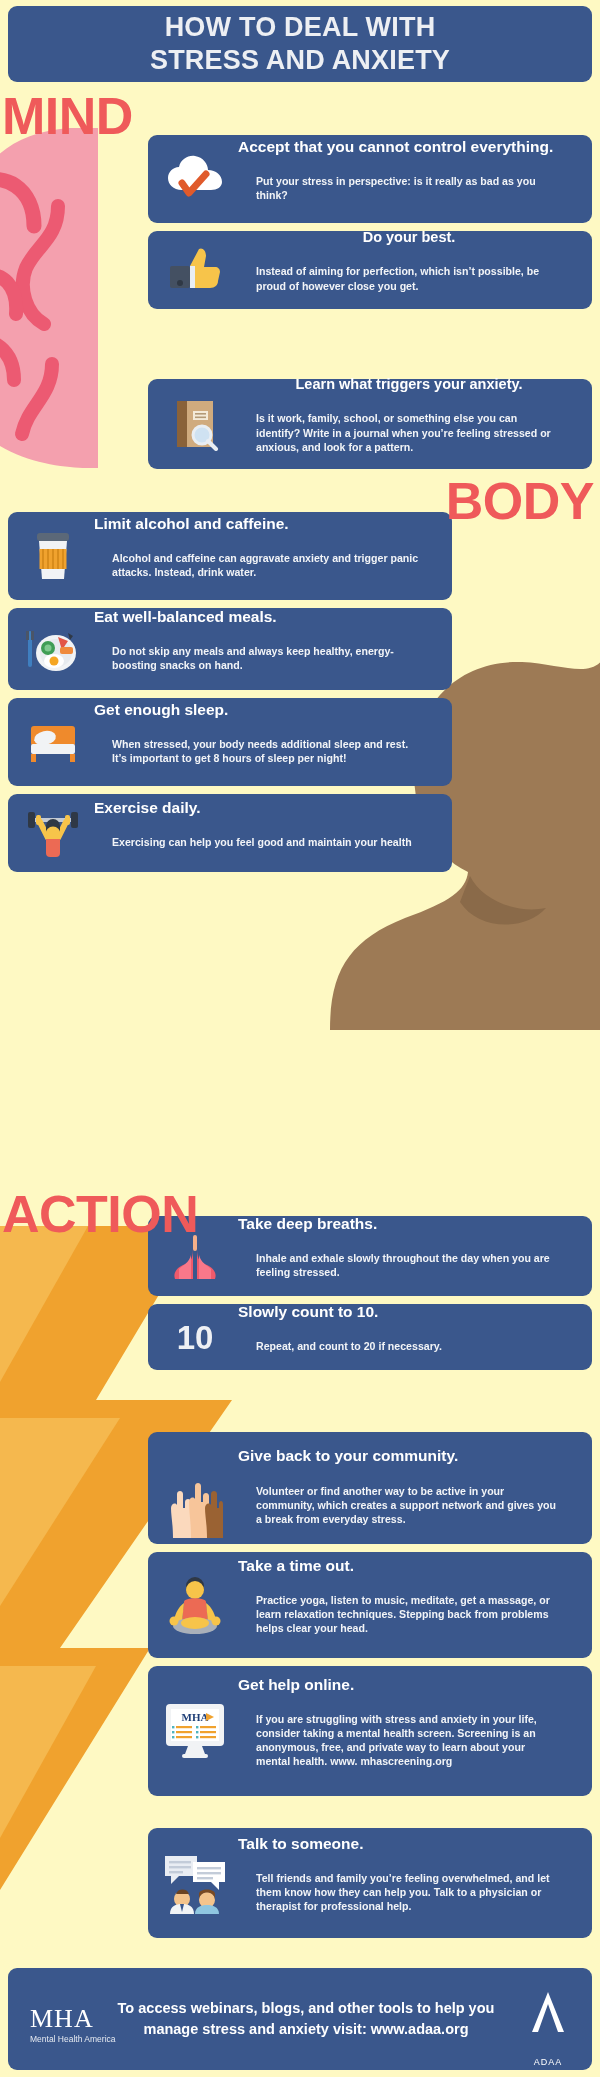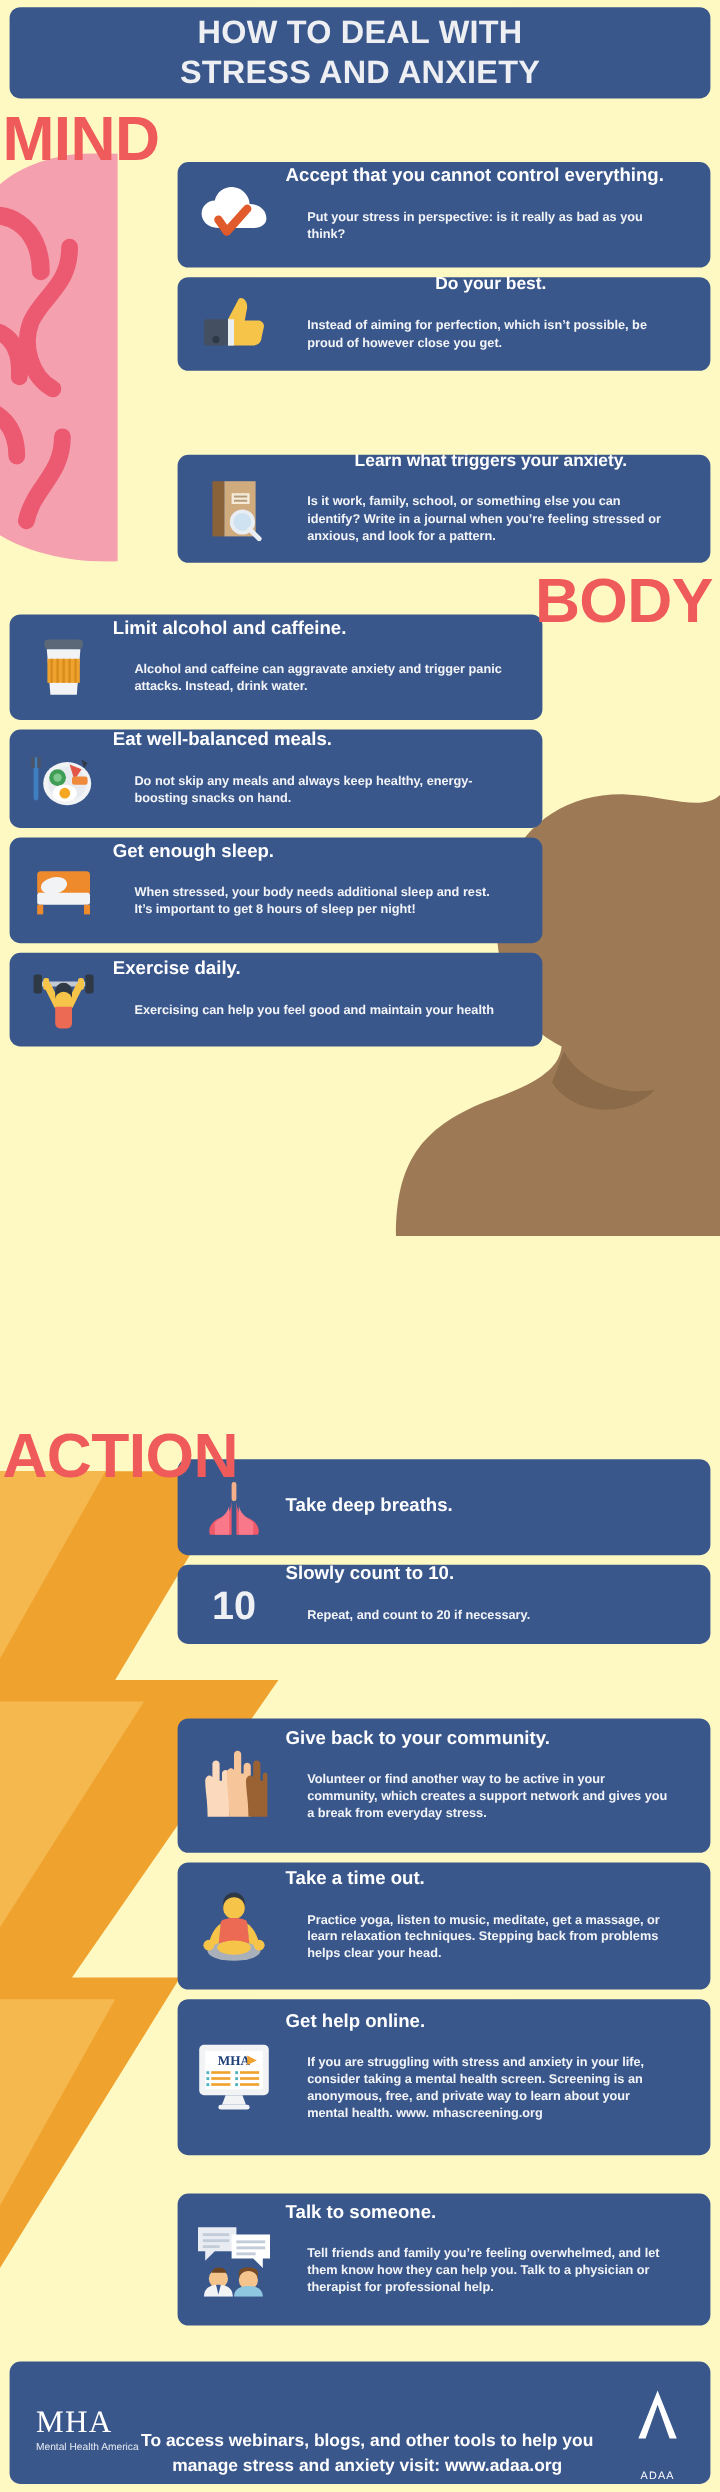--- a/index.html
+++ b/index.html
@@ -110,21 +110,20 @@
     position:absolute;
     left:12px; right:0; top:50%;
     transform:translateY(-50%);
     text-align:center;
     color:#ffffff;
     font-weight:bold;
     font-size:14.5px;
     line-height:1.42;
     padding:0 96px;
     box-sizing:border-box;
-    margin-top:26px;
   }
   .footer .mha{ position:absolute; left:22px; top:38px; }
   .footer .adaa{ position:absolute; right:24px; top:22px; text-align:center; }
   .footer .adaa .lbl{
     color:#ffffff; font-size:9px; letter-spacing:1px;
     font-family:Liberation Sans, sans-serif; margin-top:19px;text-align:center;
   }
   .mha .w{
     font-family:"Liberation Serif", serif;
     color:#ffffff; font-size:26px; letter-spacing:1px; line-height:1;
@@ -304,34 +303,35 @@
       <svg width="48" height="50" viewBox="0 0 48 50">
         <rect x="22" y="4" width="4" height="16" rx="2" fill="#f5b089"></rect>
         <path d="M22,18 C22,30 18,32 12,34 C5,37 2,43 4,48 L22,48 Z" fill="#ef5a6b"></path>
         <path d="M26,18 C26,30 30,32 36,34 C43,37 46,43 44,48 L26,48 Z" fill="#ef5a6b"></path>
         <path d="M20,24 C18,32 12,34 8,38 L8,48 L20,48 Z" fill="#f9788a"></path>
         <path d="M28,24 C30,32 36,34 40,38 L40,48 L28,48 Z" fill="#f9788a"></path>
       </svg>
     </div>
     <div class="txt">
       <p class="h">Take deep breaths.</p>
+      <p class="b">Inhale and exhale slowly throughout the day when you are feeling stressed.</p>
     </div>
   </div>
 
   <div class="card" style="left:148px; top:1304px; width:444px; height:66px; padding-left:4px;">
     <div class="ic" style="width:86px;">
       <span class="num10">10</span>
     </div>
     <div class="txt">
       <p class="h">Slowly count to 10.</p>
       <p class="b">Repeat, and count to 20 if necessary.</p>
     </div>
   </div>
 
-  <div class="card" style="left:148px; top:1432px; width:444px; height:112px; padding-left:4px;">
+  <div class="card" style="left:148px; top:1432px; width:444px; height:112px; padding-left:4px;align-items:flex-end;">
     <div class="ic" style="width:86px;">
       <svg width="56" height="64" viewBox="0 0 56 64">
         <path d="M4,28 C4,24 8,22 10,25 L10,14 C10,10 16,10 16,14 L16,28 L18,28 L18,22 C18,18 24,18 24,22 L24,58 L6,58 C6,44 4,36 4,28 Z" fill="#fbd9bd"></path>
         <path d="M22,22 C22,18 26,16 28,19 L28,6 C28,2 34,2 34,6 L34,22 L36,22 L36,16 C36,12 42,12 42,16 L42,58 L24,58 C24,42 22,32 22,22 Z" fill="#f7c59a"></path>
         <path d="M38,28 C38,24 42,22 44,25 L44,14 C44,10 50,10 50,14 L50,28 L52,28 L52,24 C52,20 56,20 56,24 L56,58 L40,58 C40,44 38,36 38,28 Z" fill="#9a6233"></path>
       </svg>
     </div>
     <div class="txt">
       <p class="h">Give back to your community.</p>
       <p class="b">Volunteer or find another way to be active in your community, which creates a support network and gives you a break from everyday stress.</p>

